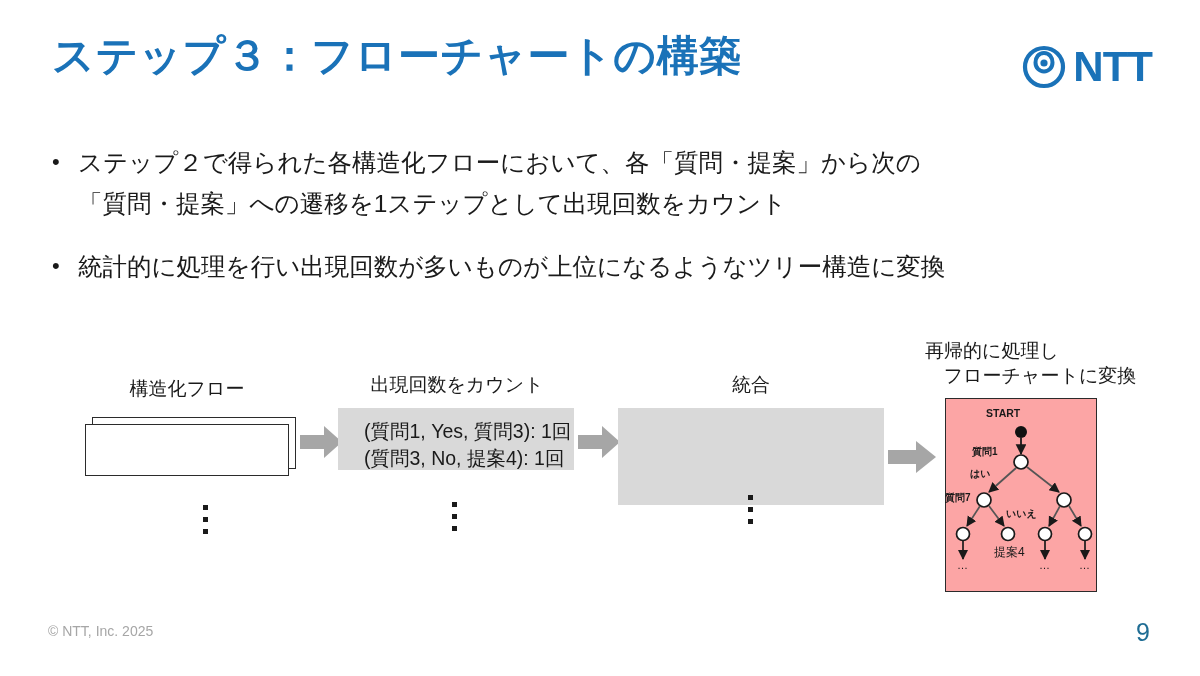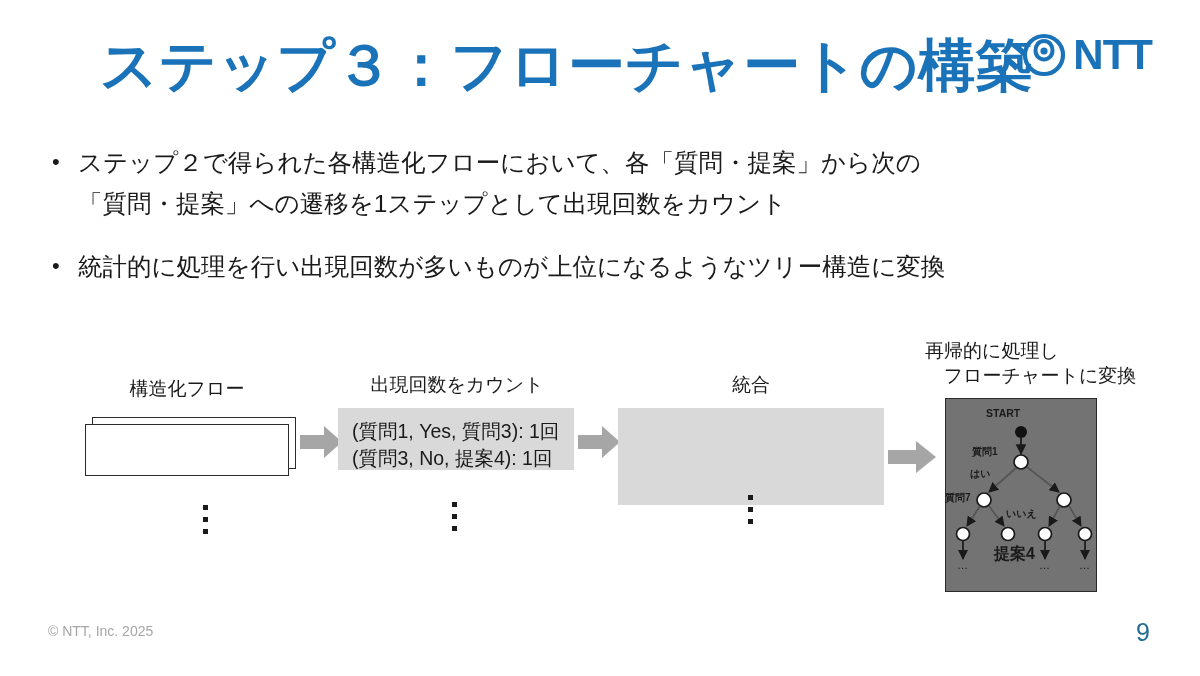--- a/index.html
+++ b/index.html
@@ -14,33 +14,32 @@
     overflow: hidden;
     font-family: "Liberation Sans", "DejaVu Sans", sans-serif;
     color: #1a1a1a;
   }
 
   
   .slide-title {
     position: absolute;
     left: 52px;
     top: 28px;
-    font-size: 57px;
+    font-size: 42px;
     font-weight: bold;
     letter-spacing: 0.5px;
     color: #1a72b8;
     white-space: nowrap;
-    margin-left: 48px;
   }
 
   
   .ntt-logo {
     position: absolute;
     right: 48px;
-    top: 32px;
+    top: 44px;
     display: flex;
     align-items: center;
     gap: 6px;
   }
   .ntt-mark { display: block; }
   .ntt-word {
     font-size: 42px;
     font-weight: bold;
     color: #1a72b8;
     letter-spacing: -1px;
@@ -131,21 +130,21 @@
     justify-content: center;
     color: #1a1a1a;
     white-space: nowrap;
   }
 
   
   .gbox {
     position: absolute;
     background: #d9d9d9;
     box-sizing: border-box;
-    padding: 10px 14px 6px 14px;
+    padding: 10px 14px 6px 26px;
   }
   .gbox .line {
     font-size: 19.5px;
     line-height: 27px;
     color: #1a1a1a;
     white-space: nowrap;
   }
   .gbox.box-count { left: 338px; top: 78px; width: 236px; height: 62px; }
   .gbox.box-merge { left: 618px; top: 78px; width: 266px; height: 97px; }
 
@@ -171,21 +170,21 @@
   .barrow { position: absolute; }
 
   
   .tree-panel {
     position: absolute;
     left: 945px;
     top: 68px;
     width: 152px;
     height: 194px;
     border: 1px solid #2b2b2b;
-    background: #737373;
+    background: #fca5a5;
     box-sizing: border-box;
   }
   .tree-svg { position: absolute; left: 0; top: 0; }
 
   
   .footer-copy {
     position: absolute;
     left: 48px;
     top: 623px;
     font-size: 14px;
@@ -331,21 +330,21 @@
     <div style="position:absolute; left:40px; top:8px; font-size:10.5px; font-weight:bold; color:#1a1a1a;">START</div>
 
     <div style="position:absolute; left:26px; top:46px; font-size:10px; font-weight:bold; color:#1a1a1a;">質問1</div>
 
     <div style="position:absolute; left:24px; top:68px; font-size:10px; font-weight:bold; color:#1a1a1a;">はい</div>
 
     <div style="position:absolute; left:-1px; top:92px; font-size:10px; font-weight:bold; color:#1a1a1a;">質問7</div>
 
     <div style="position:absolute; left:60px; top:108px; font-size:10px; font-weight:bold; color:#1a1a1a;">いいえ</div>
 
-    <div style="position:absolute; left:48px; top:145px; font-size:16px; font-weight:bold; color:#1a1a1a;">提案4</div>
+    <div style="position:absolute; left:48px; top:145px; font-size:12px; font-weight:normal; color:#1a1a1a;">提案4</div>
 
     <div style="position:absolute; left:11px; top:160px; font-size:11px; color:#1a1a1a;">…</div>
     <div style="position:absolute; left:93px; top:160px; font-size:11px; color:#1a1a1a;">…</div>
     <div style="position:absolute; left:133px; top:160px; font-size:11px; color:#1a1a1a;">…</div>
   </div>
 
 </div>
 
 <div class="footer-copy">© NTT, Inc.  2025</div>
 

